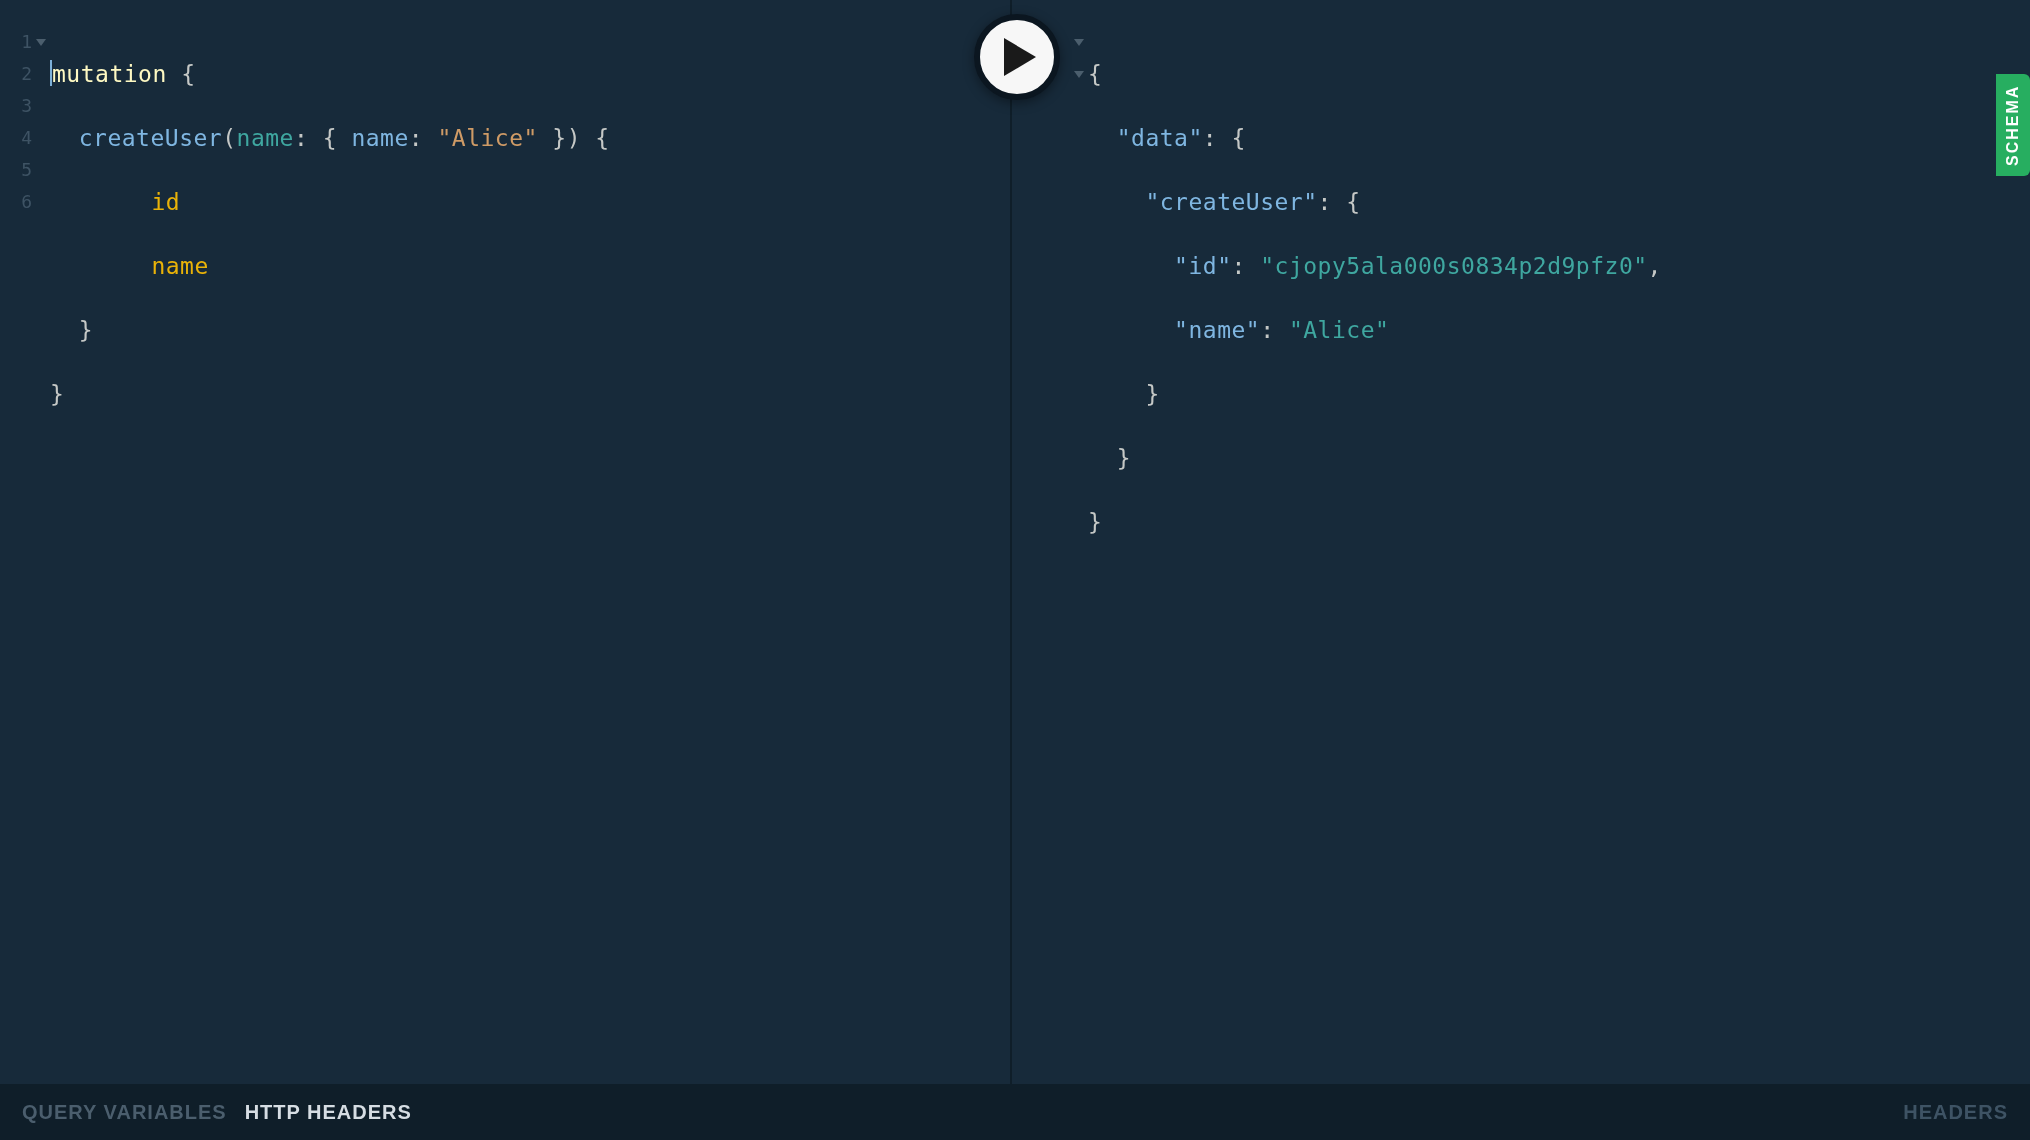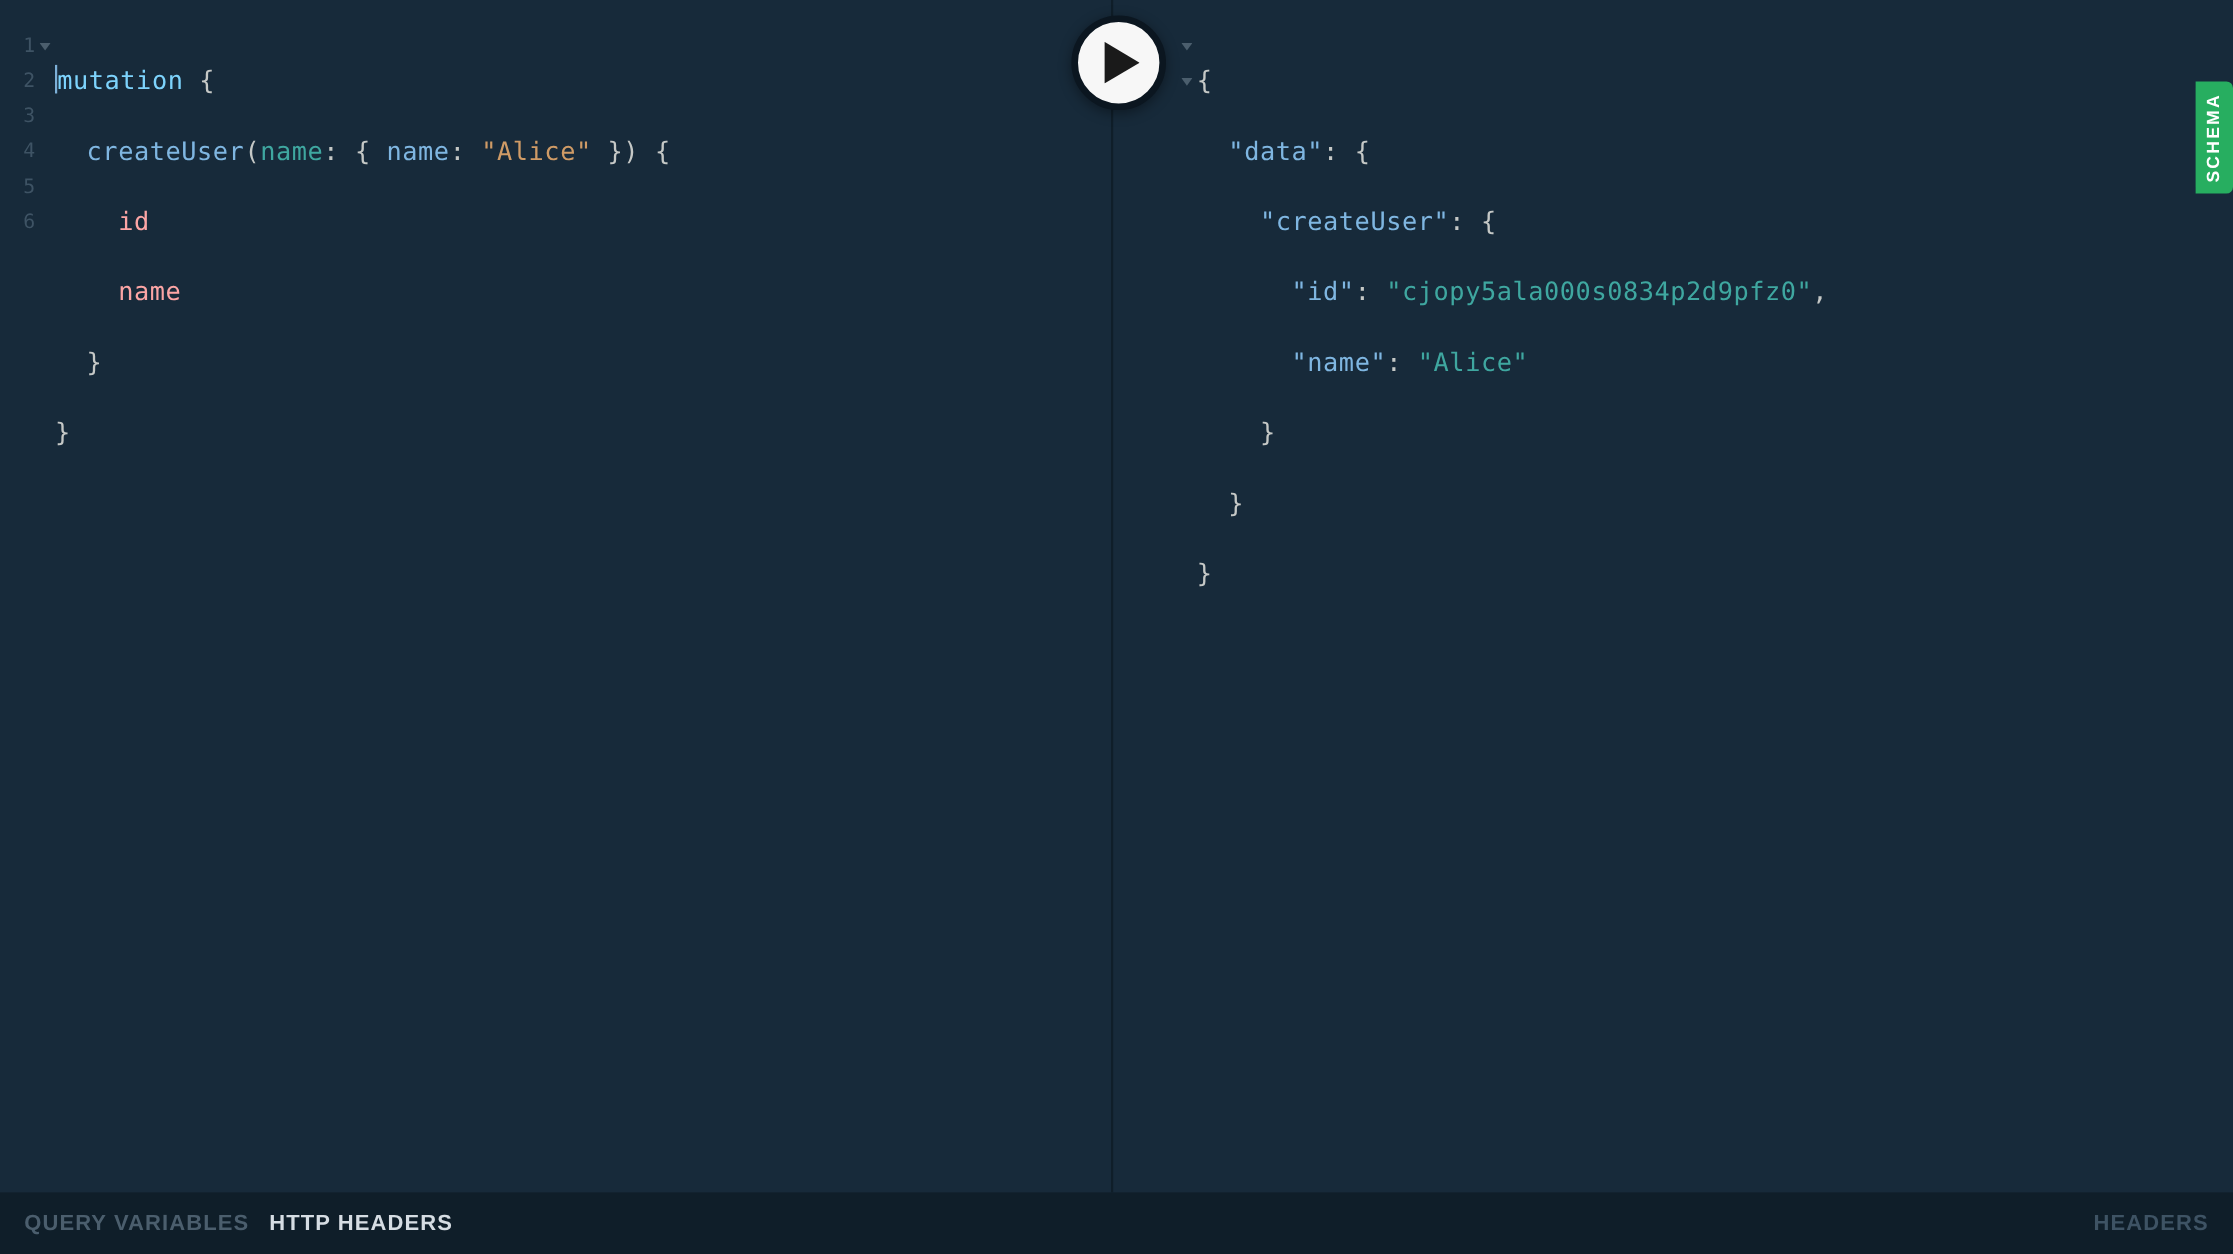--- a/index.html
+++ b/index.html
@@ -64,27 +64,27 @@
   .code .line { height: 32px; }
   .cursor {
     display:inline-block;
     width:0;
     border-left:2px solid #7db0d8;
     height:26px;
     vertical-align:-4px;
   }
 
   
-  .kw    { color: #7dd3fc; }      
+  .kw    { color: #fef9c3; }      
   .fn    { color: #7fb6e1; text-align: center; }      
   .arg   { color: #3fa7a0; }      
   .prop  { color: #7fb6e1; }      
   .str   { color: #cf9b66; }      
   .punct { color: #c5c8c6; }
-  .field { color: #fca5a5; }
+  .field { color: #eab308; margin-left: 44px; }
   .jkey  { color: #7fb6e1; }
   .jstr  { color: #3fa7a0; }
 
   .play-btn {
     position: absolute;
     left: 974px;
     top: 14px;
     width: 86px;
     height: 86px;
     border-radius: 50%;

